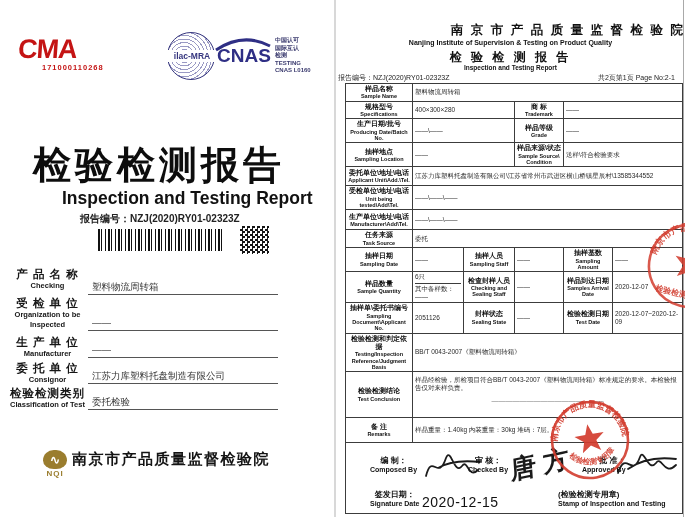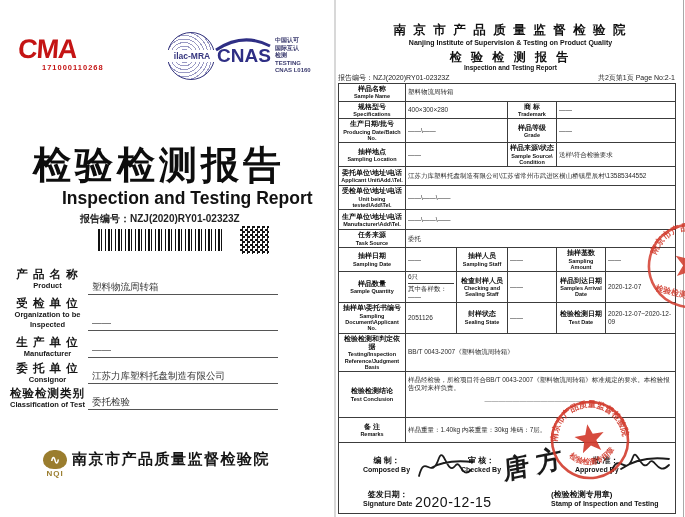--- a/index.html
+++ b/index.html
@@ -28,26 +28,26 @@
   .fld-cn{font-size:11.5px; font-weight:bold; letter-spacing:1px; line-height:1.15;}
   .fld-en{font-size:7.5px; font-weight:bold; line-height:1.3;}
   .fld-line{border-bottom:1.2px solid #555; position:absolute; left:88px; width:190px;}
   .fld-val{font-size:9.5px; color:#333; position:absolute; left:92px;}
   .nqi-logo{width:24px; height:19px; background:#9a7d2e; border-radius:45% 45% 45% 45%/55% 55% 45% 45%;
     color:#fff; font-size:12px; display:flex; align-items:center; justify-content:center; font-weight:bold;}
   .nqi-label{font-size:8px; font-weight:bold; color:#9a7d2e; letter-spacing:1px;}
   .foot-cn{font-size:15px; font-weight:900; color:#141414; letter-spacing:1.5px; white-space:nowrap;}
   .foot-en{font-size:9px; font-weight:bold; color:#141414; white-space:nowrap;}
   
-  .r-org-cn{font-size:12.5px; font-weight:900; color:#111; letter-spacing:2px; text-align:center; white-space:nowrap;}
+  .r-org-cn{font-size:12.5px; font-weight:900; color:#111; letter-spacing:2px; text-align:right; white-space:nowrap;}
   .r-org-en{font-size:7px; font-weight:bold; color:#111; text-align:center;}
   .r-title-cn{font-size:12px; font-weight:900; color:#111; letter-spacing:3px; text-align:center;}
   .r-title-en{font-size:6.5px; font-weight:bold; color:#111; text-align:center;}
   .r-repline{font-size:7px; color:#222; display:flex; justify-content:space-between;}
-  table.rep{border-collapse:collapse; table-layout:fixed; width:337px; border:1.5px solid #222;}
+  table.rep{border-collapse:collapse; table-layout:fixed; width:337px; border:1.5px solid #222;margin-left:7px;}
   table.rep td{border:1px solid #3c3c3c; padding:1px 2px; vertical-align:middle; overflow:hidden;}
   .lab{text-align:center; color:#101010;}
   .lab .cn{font-size:7px; font-weight:bold; line-height:1.2;}
   .lab .en{font-size:5.5px; font-weight:bold; line-height:1.15;}
   .val{font-size:6.5px; color:#2a2a2a; line-height:1.25; word-break:break-all;}
   .subcell{border-top:1px solid #3c3c3c; margin-top:1px; padding-top:1px;}
   .dashes{text-align:center; color:#777; font-size:7px; margin-top:5px; letter-spacing:0; white-space:nowrap; overflow:hidden;}
   .sig-cell{position:relative; height:68px;}
   .sig-lab-cn{font-size:8px; font-weight:bold; color:#111; white-space:nowrap;}
   .sig-lab-en{font-size:7px; font-weight:bold; color:#111; white-space:nowrap;}
@@ -89,21 +89,21 @@
 
   <div class="abs l-title" style="left:33px; top:140px;">检验检测报告</div>
   <div class="abs l-sub" style="left:62px; top:188px;">Inspection and Testing Report</div>
   <div class="abs l-repno" style="left:80px; top:212px;">报告编号：NZJ(2020)RY01-02323Z</div>
 
   <div class="abs barcode" style="left:98px; top:229px; width:124px; height:22px;"></div>
   <div class="abs qrcode" style="left:240px; top:226px; width:29px; height:28px;"></div>
 
   <div class="abs fld-label" style="left:0px; top:268px; width:95px;">
     <div class="fld-cn">产 品 名 称</div>
-    <div class="fld-en">Product</div>
+    <div class="fld-en">Checking</div>
   </div>
   <div class="abs fld-val" style="top:281px;">塑料物流周转箱</div>
   <div class="abs fld-line" style="top:294px;"></div>
 
   <div class="abs fld-label" style="left:0px; top:297px; width:95px;">
     <div class="fld-cn">受 检 单 位</div>
     <div class="fld-en">Organization to be</div>
     <div class="fld-en">Inspected</div>
   </div>
   <div class="abs fld-val" style="top:317px;">——</div>

